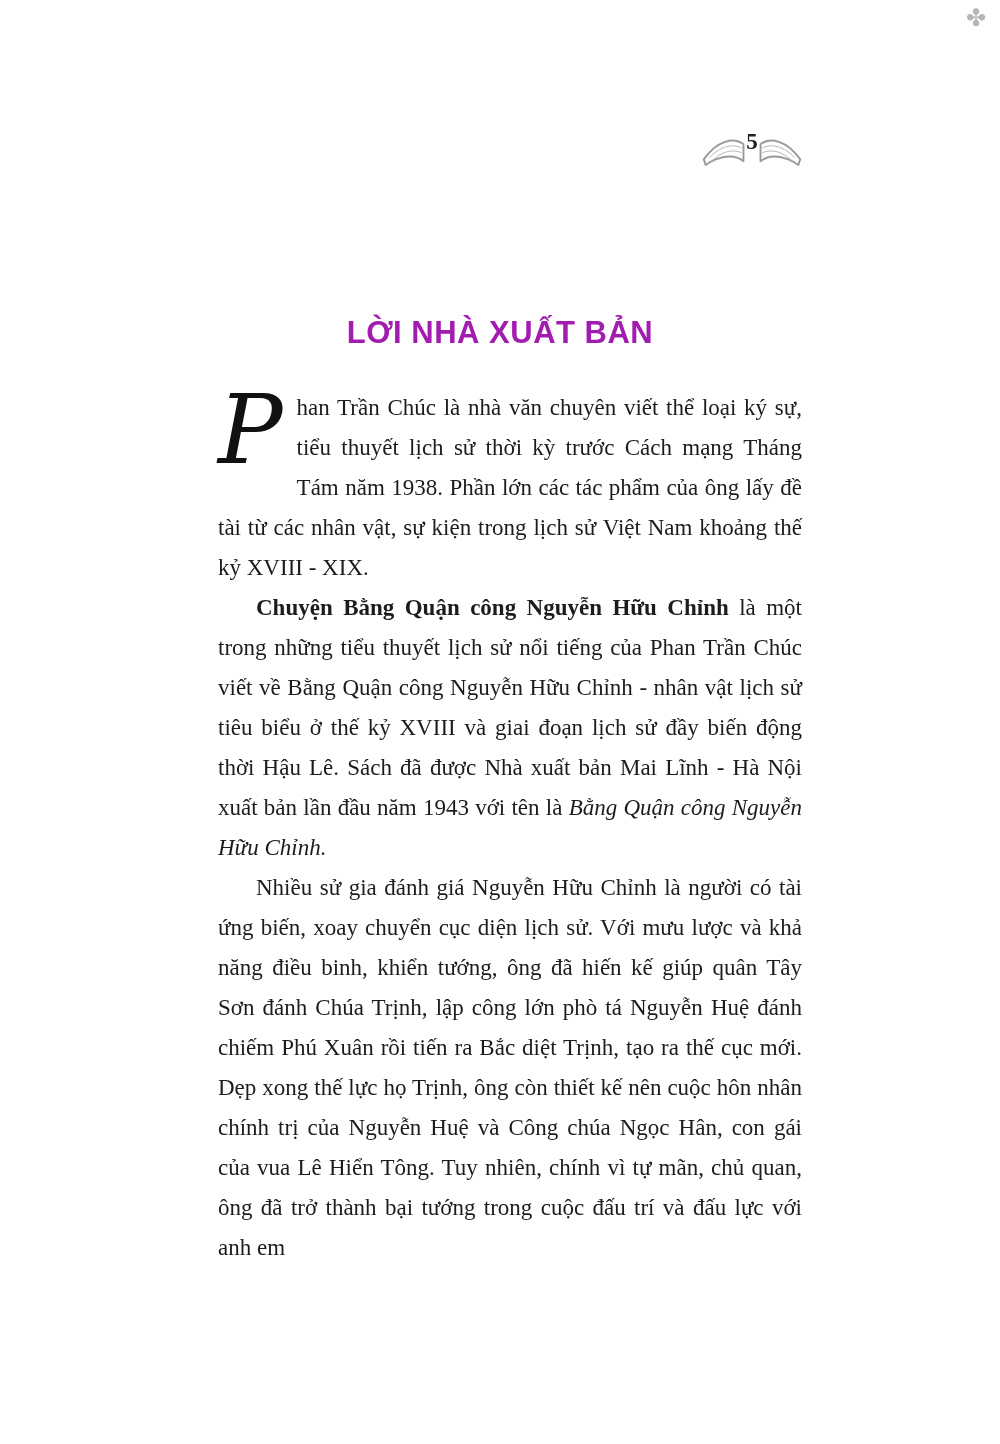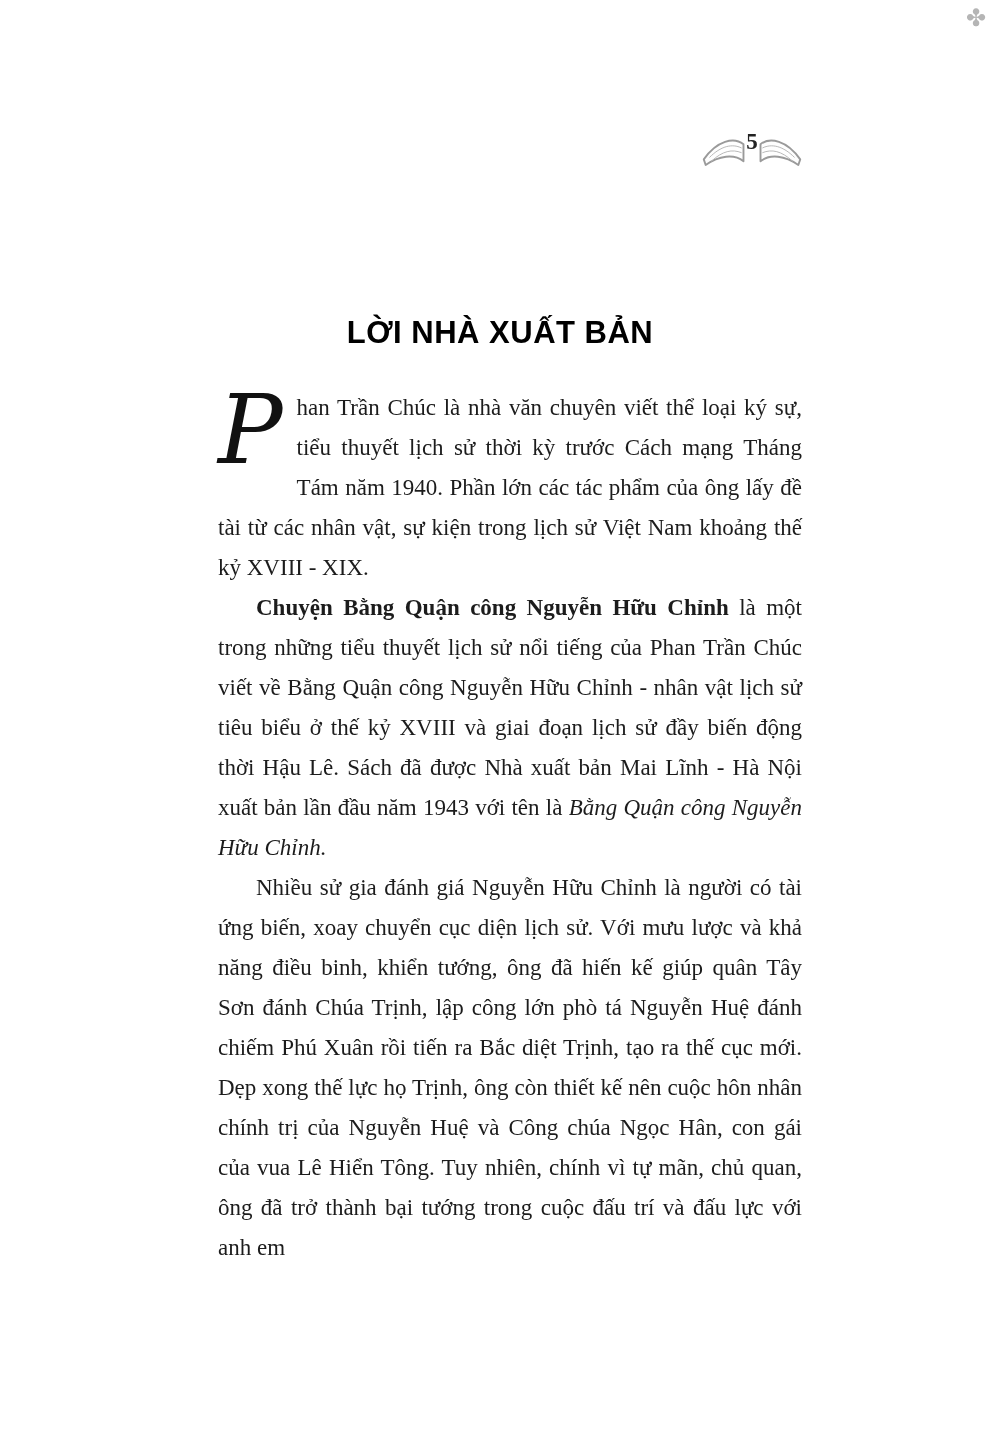--- a/index.html
+++ b/index.html
@@ -44,21 +44,21 @@
   .title {
     position: absolute;
     top: 294px;
     left: 0;
     width: 100%;
     text-align: center;
     font-family: "Liberation Sans", sans-serif;
     font-weight: 700;
     font-size: 31px;
     letter-spacing: 0.5px;
-    color: #000000;
+    color: #a21caf;
   }
   .body-text {
     position: absolute;
     left: 218px;
     top: 388px;
     width: 584px;
     font-size: 23px;
     line-height: 40px;
     text-align: justify;
   }
@@ -98,21 +98,21 @@
       </g>
     </svg>
     <span class="book-pagenum">5</span>
   </div>
 
   <h1 class="title">LỜI NHÀ XUẤT BẢN</h1>
 
   <div class="body-text">
 
     <p class="para">
-      <span class="dropcap">P</span><span>han Trần Chúc là nhà văn chuyên viết thể loại ký sự, tiểu thuyết lịch sử thời kỳ trước Cách mạng Tháng Tám năm 1940. Phần lớn các tác phẩm của ông lấy đề tài từ các nhân vật, sự kiện trong lịch sử Việt Nam khoảng thế kỷ XVIII - XIX.</span>
+      <span class="dropcap">P</span><span>han Trần Chúc là nhà văn chuyên viết thể loại ký sự, tiểu thuyết lịch sử thời kỳ trước Cách mạng Tháng Tám năm 1938. Phần lớn các tác phẩm của ông lấy đề tài từ các nhân vật, sự kiện trong lịch sử Việt Nam khoảng thế kỷ XVIII - XIX.</span>
     </p>
 
     <p class="para indent">
       <span class="seg-bold-italic">Chuyện Bằng Quận công Nguyễn Hữu Chỉnh</span><span> là một trong những tiểu thuyết lịch sử nổi tiếng của Phan Trần Chúc viết về Bằng Quận công Nguyễn Hữu Chỉnh - nhân vật lịch sử tiêu biểu ở thế kỷ XVIII và giai đoạn lịch sử đầy biến động thời Hậu Lê. Sách đã được Nhà xuất bản Mai Lĩnh - Hà Nội xuất bản lần đầu năm 1943 với tên là </span><span class="seg-italic">Bằng Quận công Nguyễn Hữu Chỉnh.</span>
     </p>
 
     <p class="para indent">Nhiều sử gia đánh giá Nguyễn Hữu Chỉnh là người có tài ứng biến, xoay chuyển cục diện lịch sử. Với mưu lược và khả năng điều binh, khiển tướng, ông đã hiến kế giúp quân Tây Sơn đánh Chúa Trịnh, lập công lớn phò tá Nguyễn Huệ đánh chiếm Phú Xuân rồi tiến ra Bắc diệt Trịnh, tạo ra thế cục mới. Dẹp xong thế lực họ Trịnh, ông còn thiết kế nên cuộc hôn nhân chính trị của Nguyễn Huệ và Công chúa Ngọc Hân, con gái của vua Lê Hiển Tông. Tuy nhiên, chính vì tự mãn, chủ quan, ông đã trở thành bại tướng trong cuộc đấu trí và đấu lực với anh em</p>
 
   </div>
 

